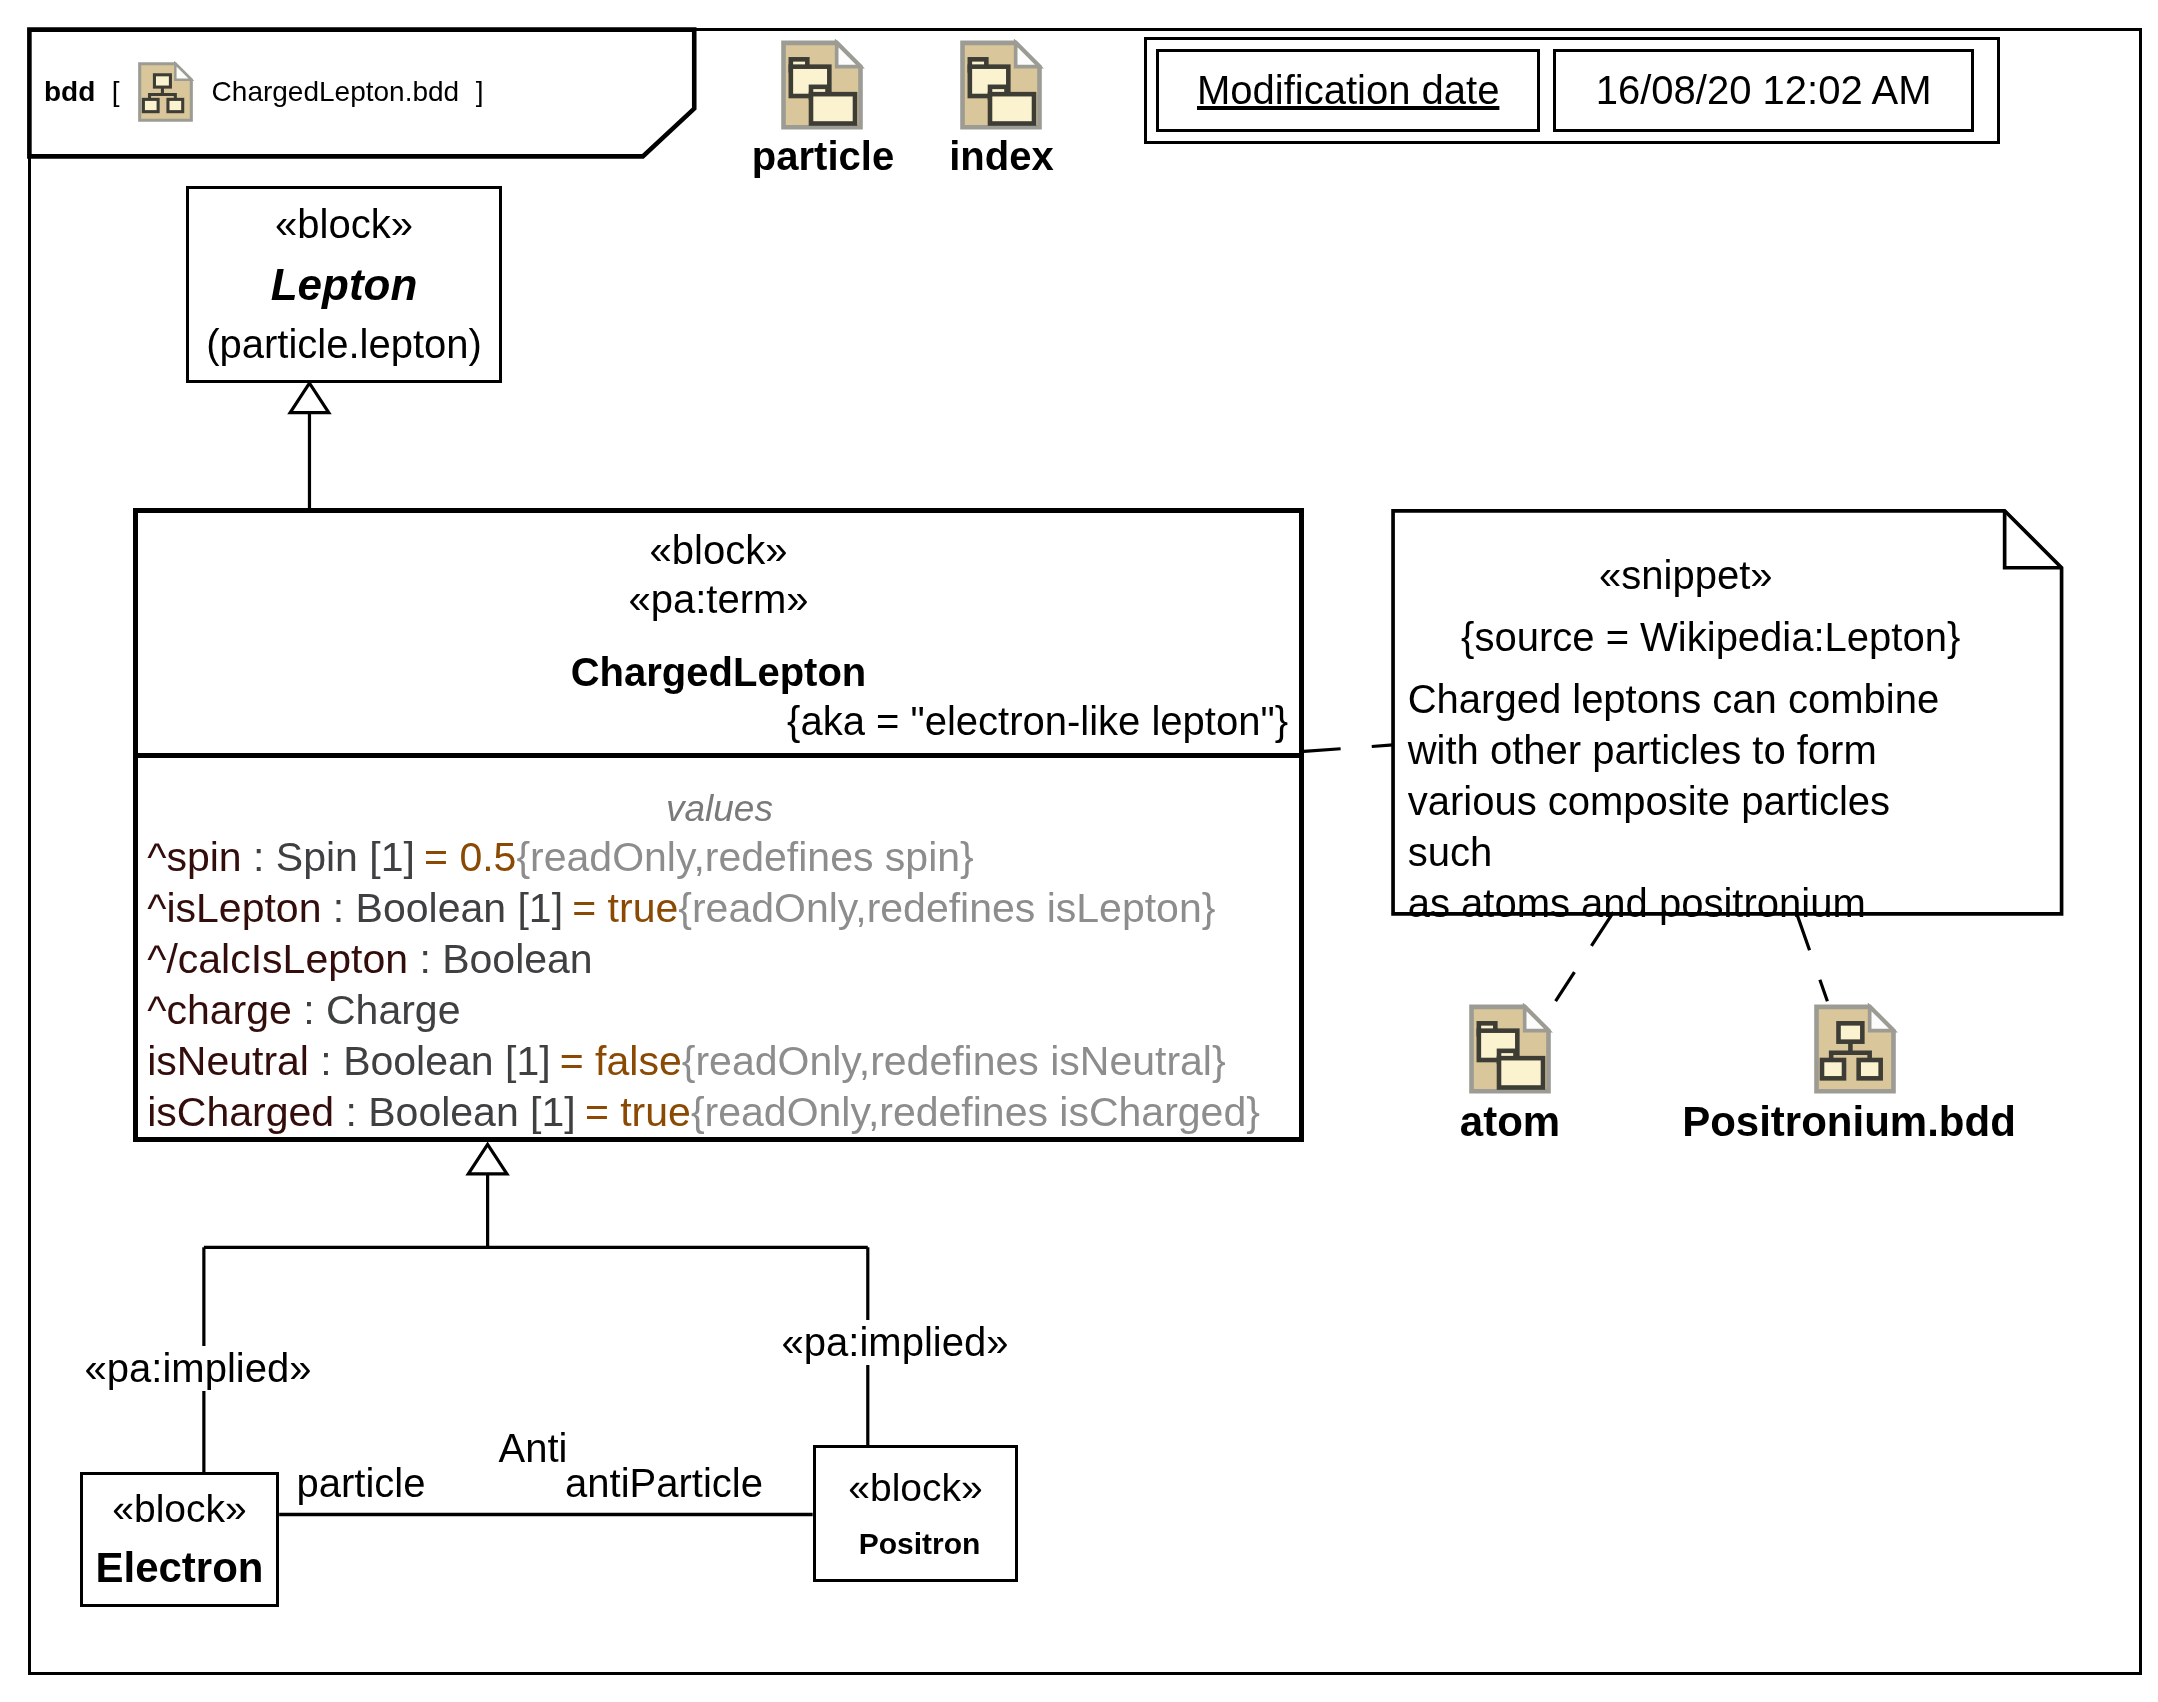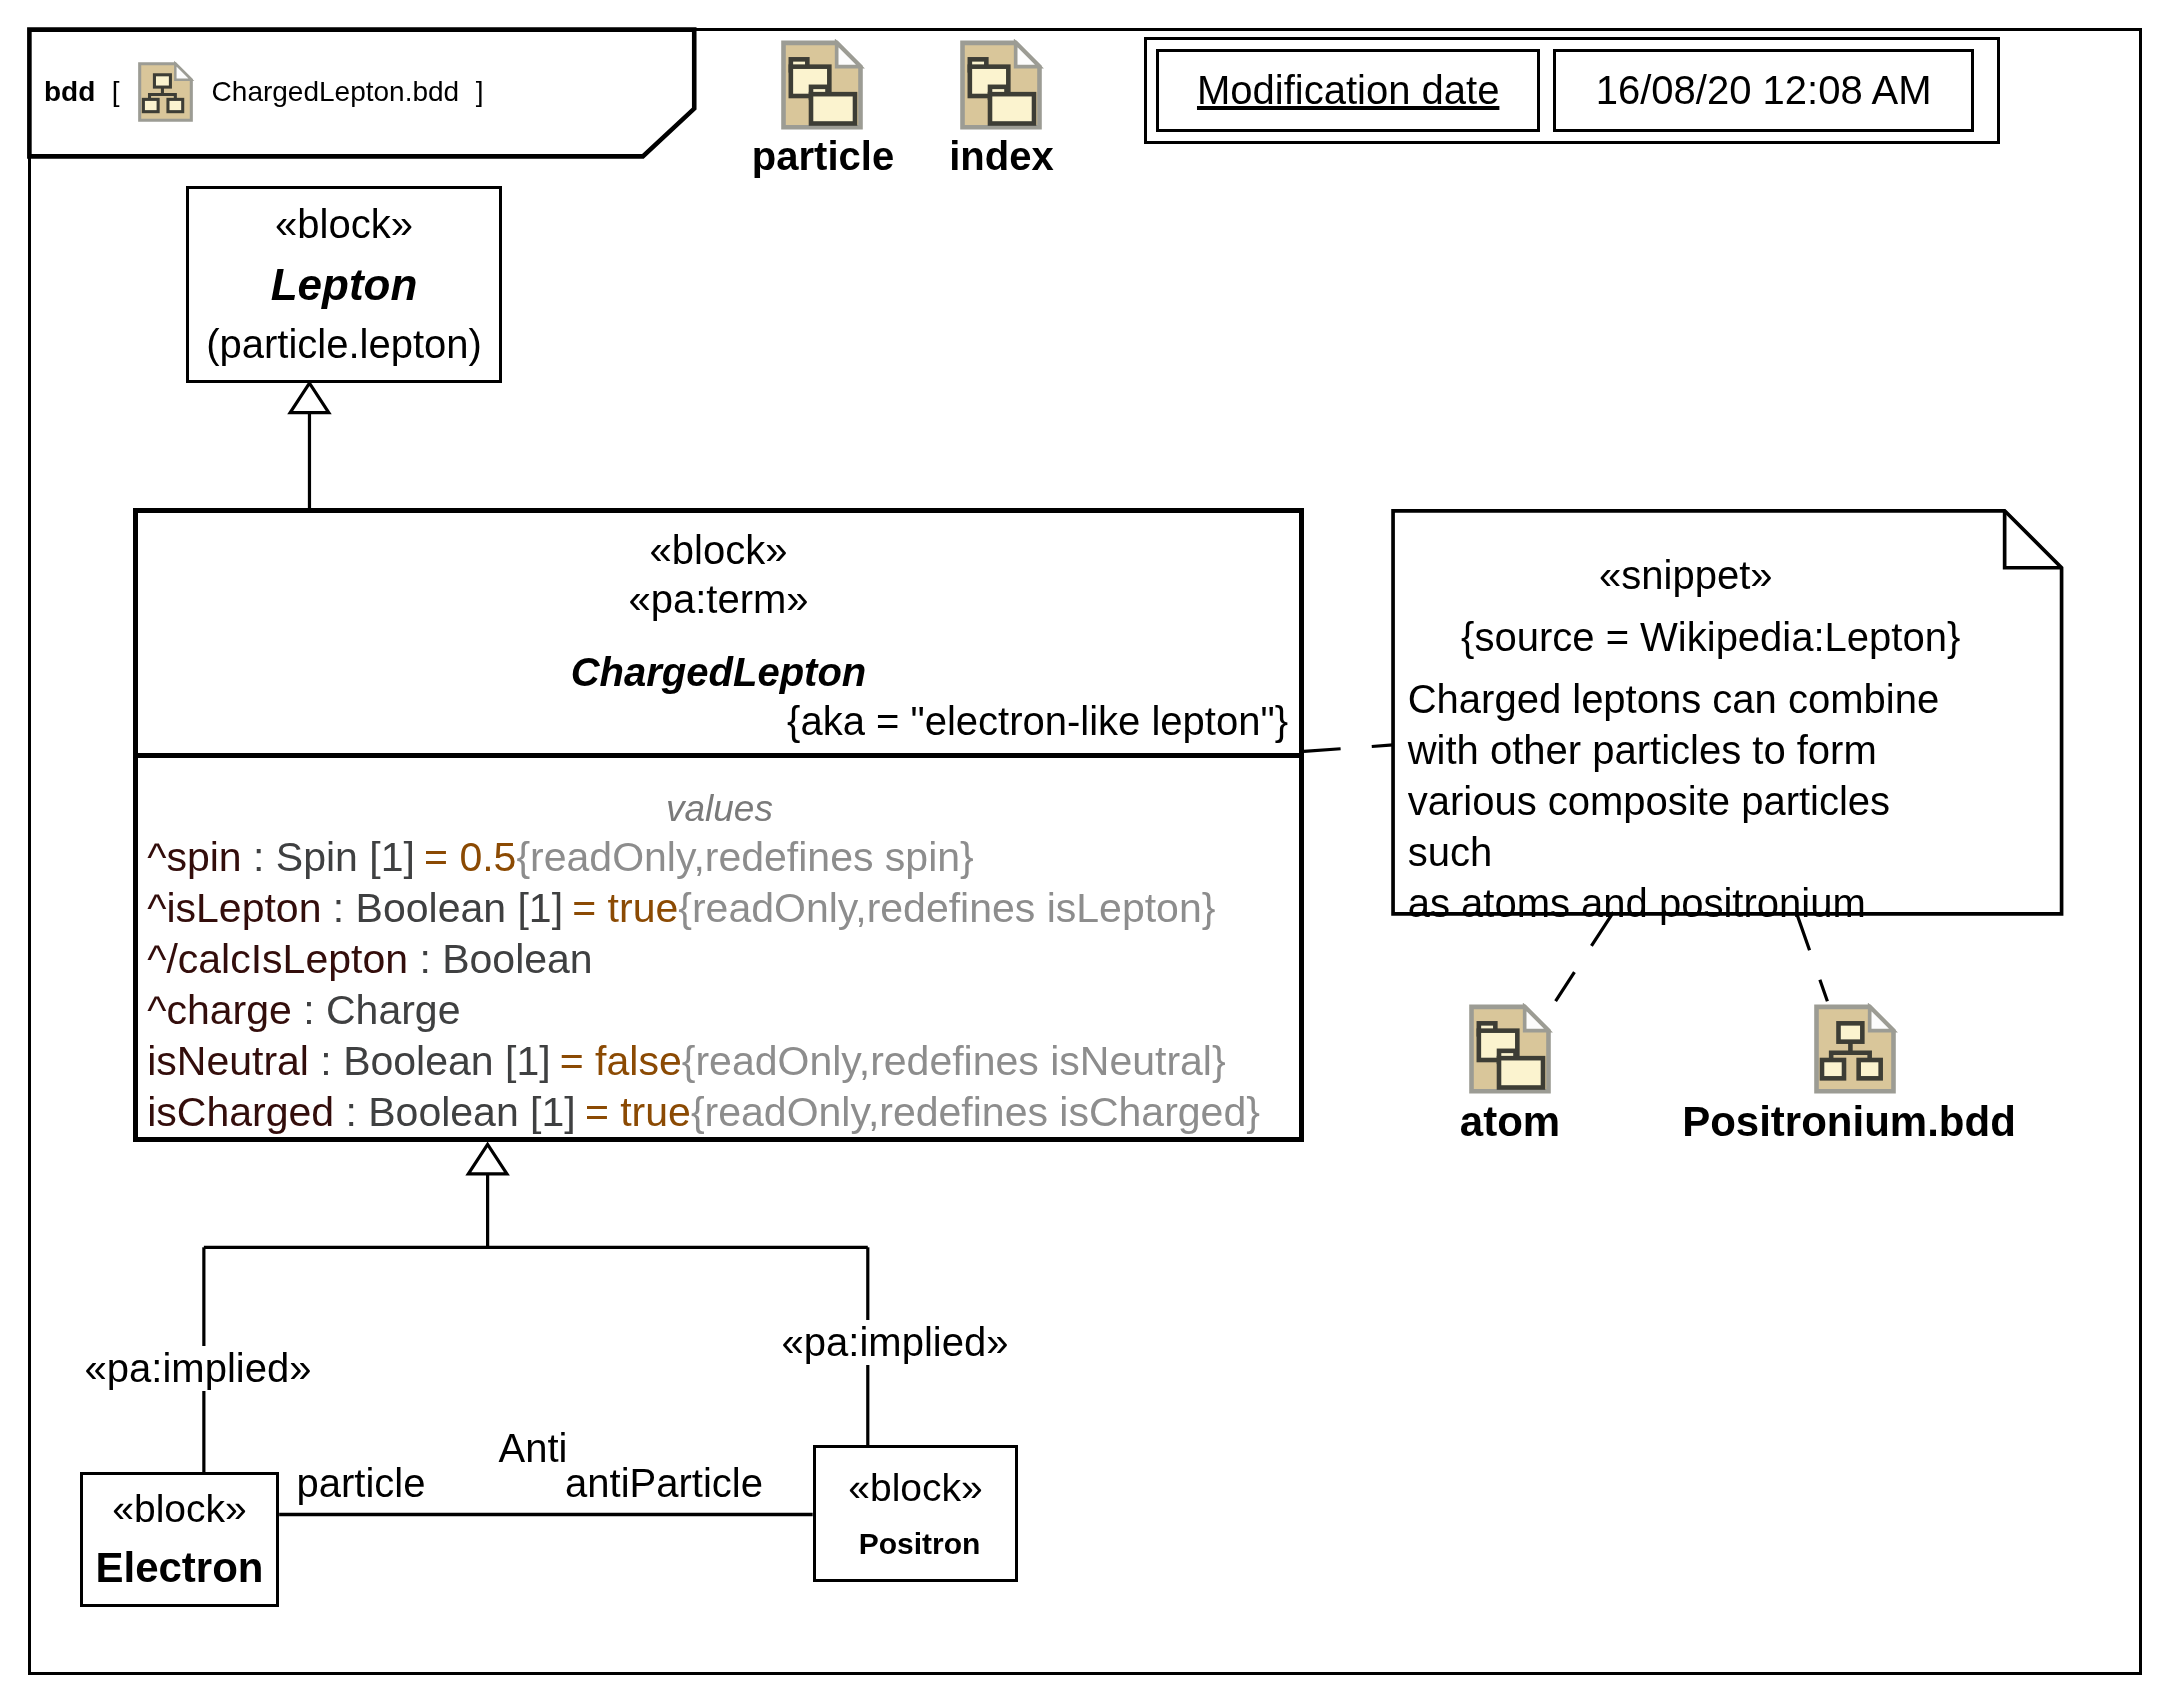--- a/index.html
+++ b/index.html
@@ -31,21 +31,21 @@
   .block-name{font-size:44px;font-weight:bold;}
   .italic-name{font-style:italic;}
   #lepton-box{left:186px;top:186px;width:316px;height:197px;}
   #electron-box{left:80px;top:1472px;width:199px;height:135px;}
   #positron-box{left:813px;top:1445px;width:205px;height:137px;}
   
   #charged-box{left:133px;top:508px;width:1171px;height:634px;border:5.5px solid #000;box-sizing:border-box;background:#fff;}
   #charged-header{height:245px;border-bottom:5.5px solid #000;box-sizing:border-box;display:flex;flex-direction:column;
                   justify-content:space-between;padding:14.7px 11px 9.2px 11px;}
   #charged-header .c{text-align:center;font-size:40px;}
-  #charged-name{font-size:46px;font-weight:bold;font-style:italic;margin-top:24px;}
+  #charged-name{font-size:46px;font-weight:bold;margin-top:24px;}
   #charged-aka{text-align:right;font-size:40px;}
   #charged-values{padding:5.5px 7.3px 0 9.2px;}
   #values-caption{text-align:center;font-size:37px;font-style:italic;color:#7a7a7a;height:44px;margin-top:24px;}
   .prop-row{font-size:41px;line-height:51px;white-space:nowrap;}
   .c-name{color:#330d0b;}
   .c-type{color:#3f4041;}
   .c-value{color:#8b4a03;margin-left:9.2px;}
   .c-constraint{color:#8d8d8d;}
   
   #note-text{left:1393px;top:511px;width:593px;height:403px;box-sizing:border-box;padding:42px 22px 0 14.7px;}
@@ -125,21 +125,21 @@
       <rect x="14" y="22" width="18" height="12" fill="#fbf3cf" stroke="#3d3d35" stroke-width="5"></rect>
       <rect x="14" y="30" width="42" height="32" fill="#fbf3cf" stroke="#3d3d35" stroke-width="5"></rect>
       <rect x="36" y="52" width="18" height="12" fill="#fbf3cf" stroke="#3d3d35" stroke-width="5"></rect>
       <rect x="36" y="60" width="48" height="32" fill="#fbf3cf" stroke="#3d3d35" stroke-width="5"></rect>
     </svg>
   </div>
   <div class="abs layer2 pkg-label" style="left:937px;top:134px;width:129px;">index</div>
 
   <div class="abs layer2" id="modbox">
     <div class="modcell" id="modcell-label">Modification date</div>
-    <div class="modcell" id="modcell-value">16/08/20 12:08 AM</div>
+    <div class="modcell" id="modcell-value">16/08/20 12:02 AM</div>
   </div>
 
   <div class="abs layer2 block-box" id="lepton-box">
     <div class="stereo">«block»</div>
     <div class="block-name italic-name">Lepton</div>
     <div class="stereo">(particle.lepton)</div>
   </div>
 
   <div class="abs layer2" id="charged-box">
     <div id="charged-header">

